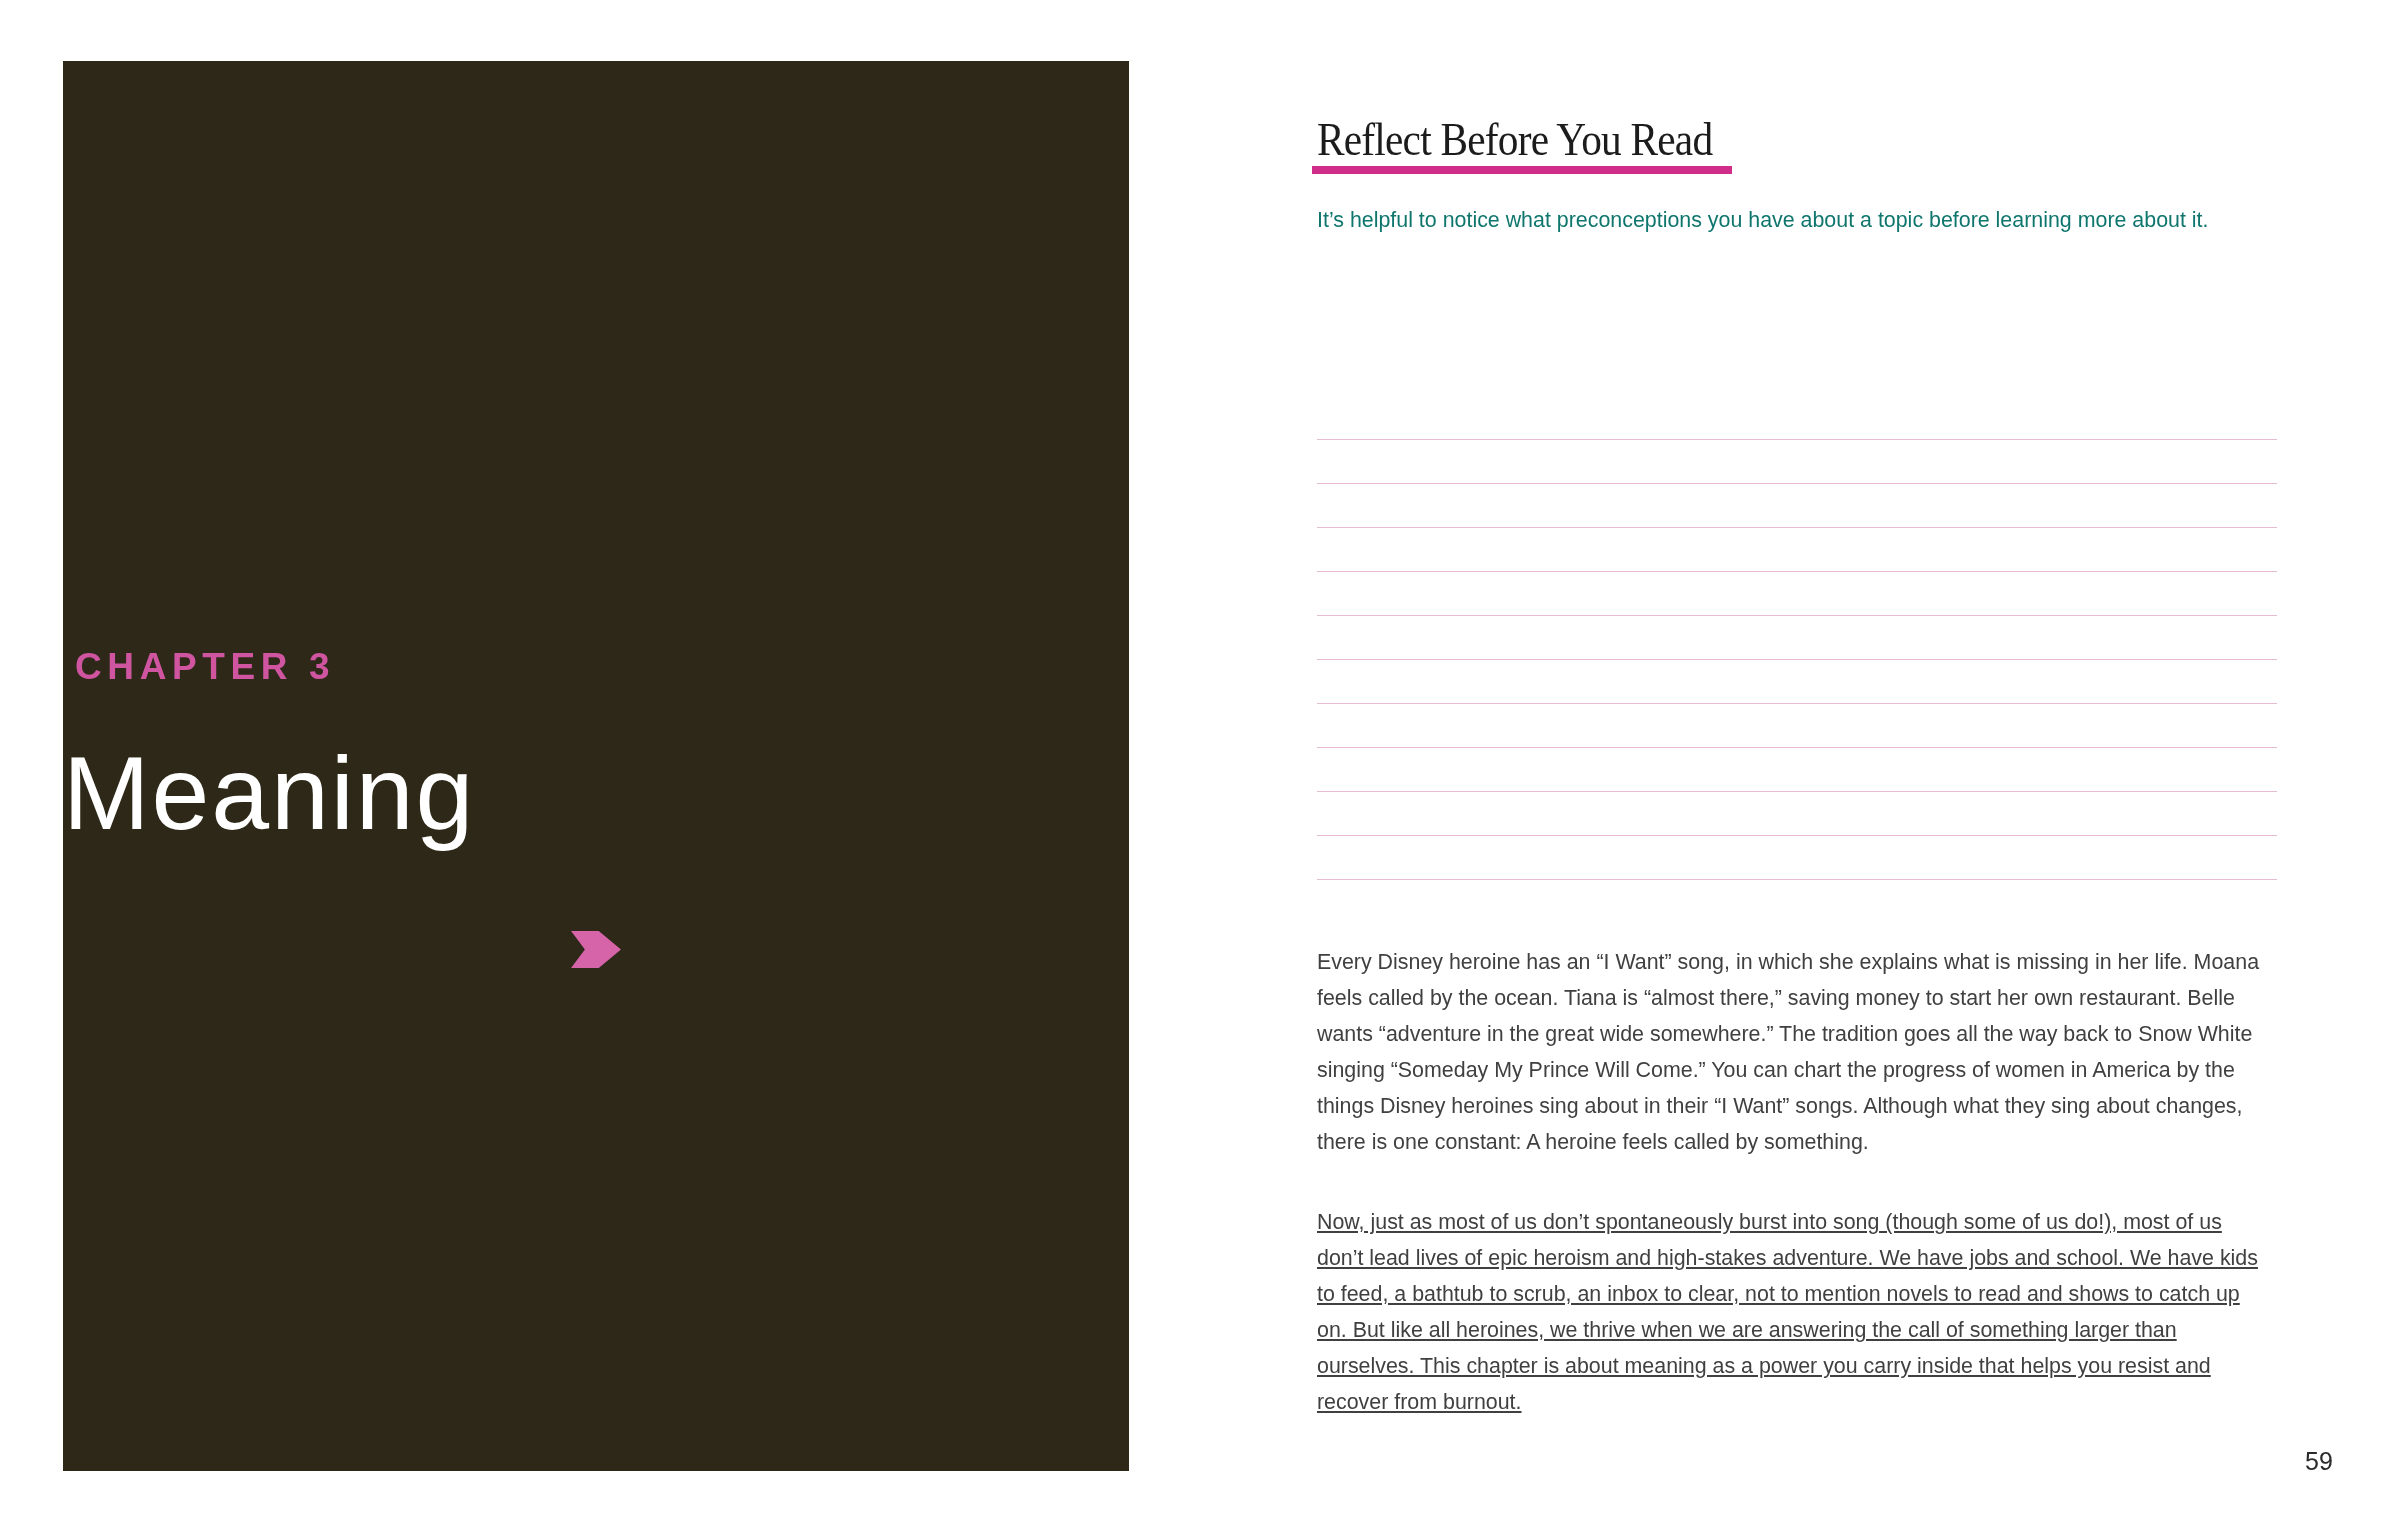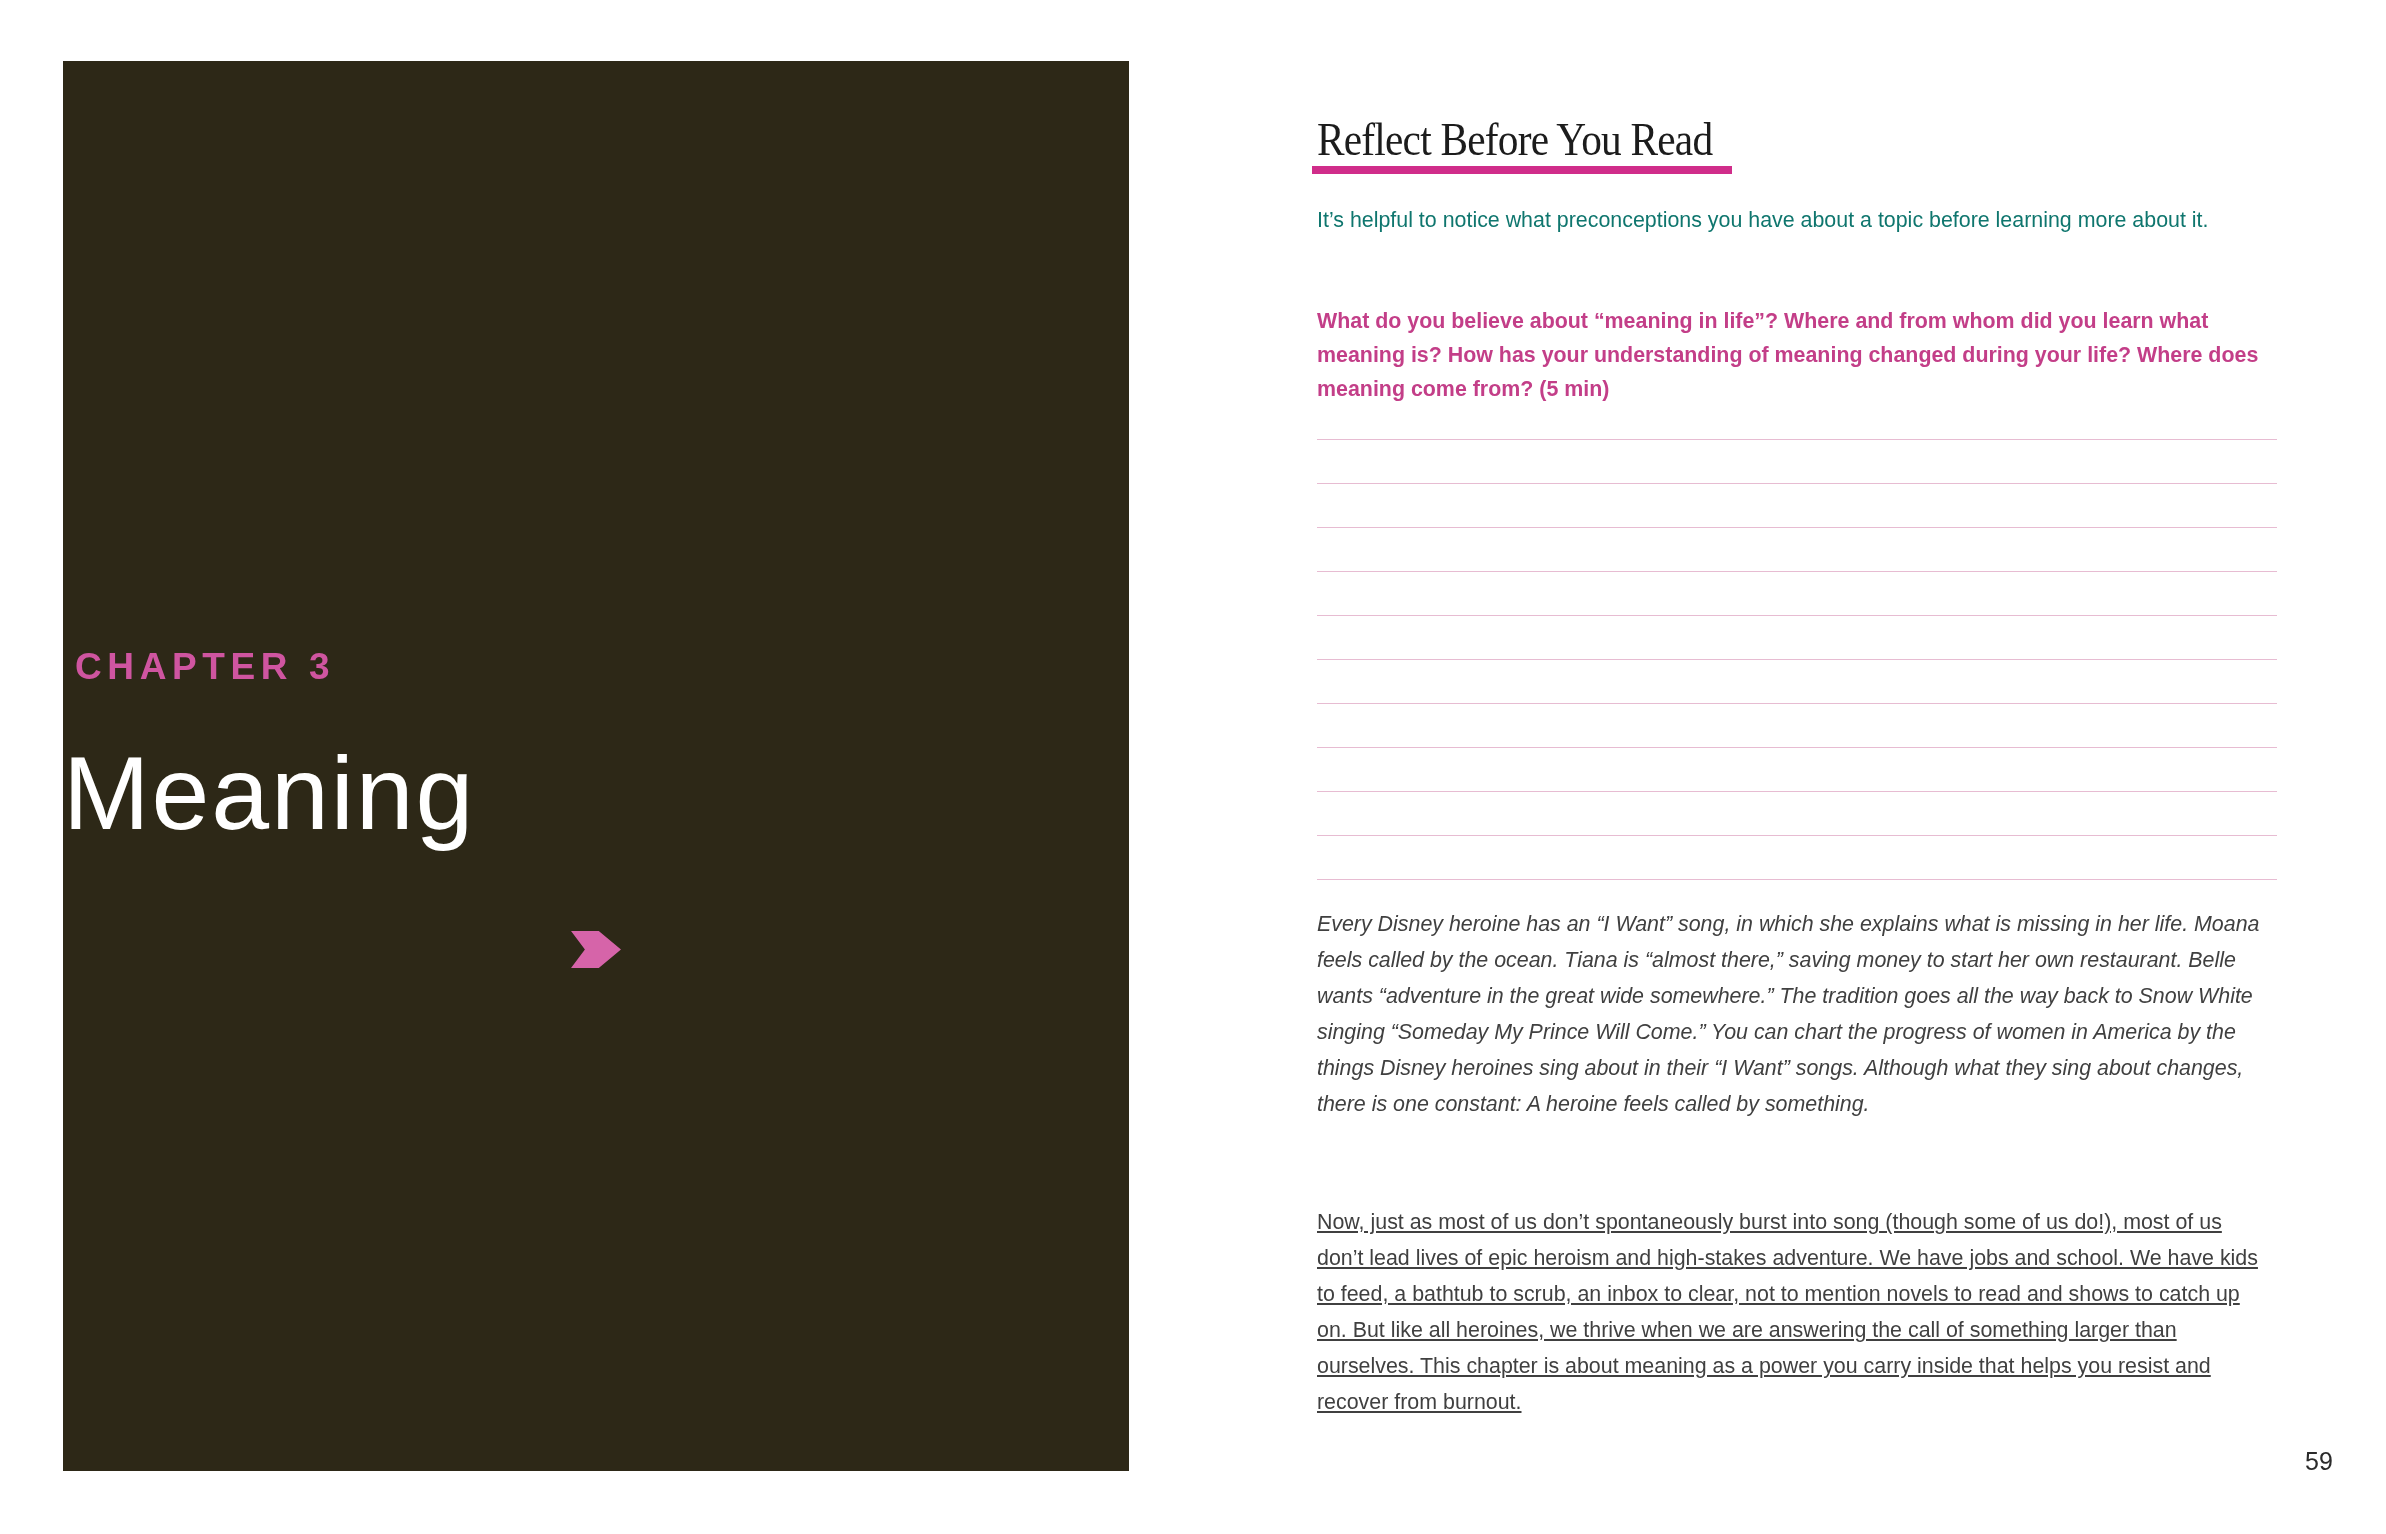--- a/index.html
+++ b/index.html
@@ -102,21 +102,21 @@
   }
 
   .body-para {
     position: absolute;
     left: 0;
     width: 943px;
     font-size: 21.4px;
     line-height: 36px;
     color: #404040;
   }
-  .body-para.p1 { top: 906px; font-style: italic; }
+  .body-para.p1 { top: 944px; }
   .body-para.p2 { top: 1204px; text-decoration: underline; }
 
   .page-number {
     position: absolute;
     left: 2291px; top: 1447px;
     width: 56px;
     text-align: center;
     font-size: 25px;
     color: #2b2b2b;
   }
@@ -136,21 +136,20 @@
 
 <section class="right-page">
 
   <div class="section-heading">
     <h2>Reflect Before You Read</h2>
     <div class="heading-underline"></div>
   </div>
 
   <p class="intro-para">It’s helpful to notice what preconceptions you have about a topic before learning more about it.</p>
 
-  <p class="prompt-question">What do you believe about “meaning in life”? Where and from whom did you learn what meaning is? How has your understanding of meaning changed during your life? Where does meaning come from? (5 min)</p>
 
   <div class="writing-lines">
       <div class="write-line"></div>
       <div class="write-line"></div>
       <div class="write-line"></div>
       <div class="write-line"></div>
       <div class="write-line"></div>
       <div class="write-line"></div>
       <div class="write-line"></div>
       <div class="write-line"></div>

